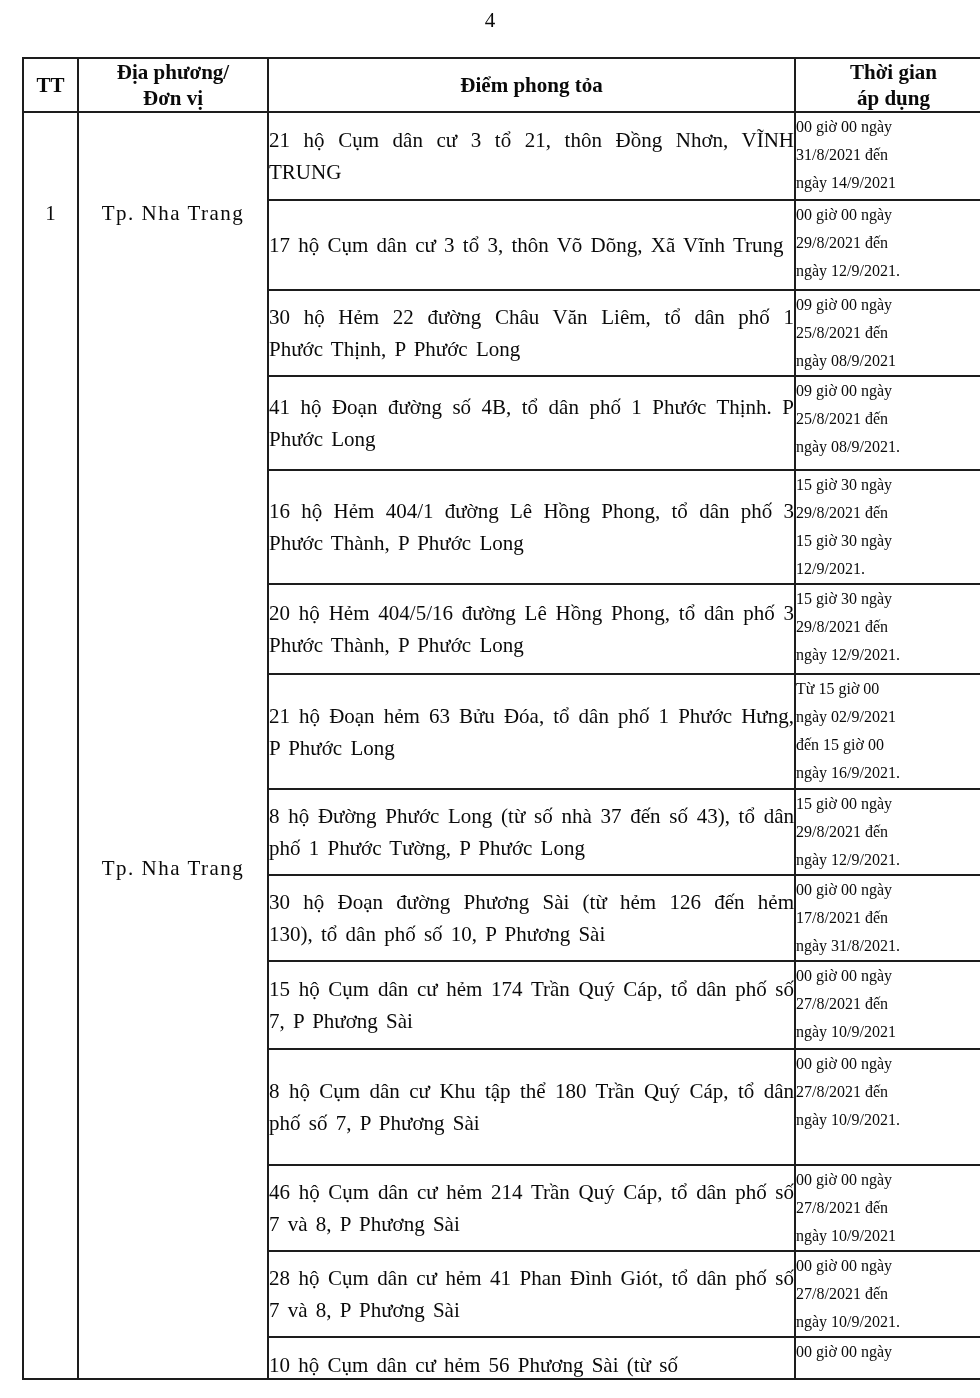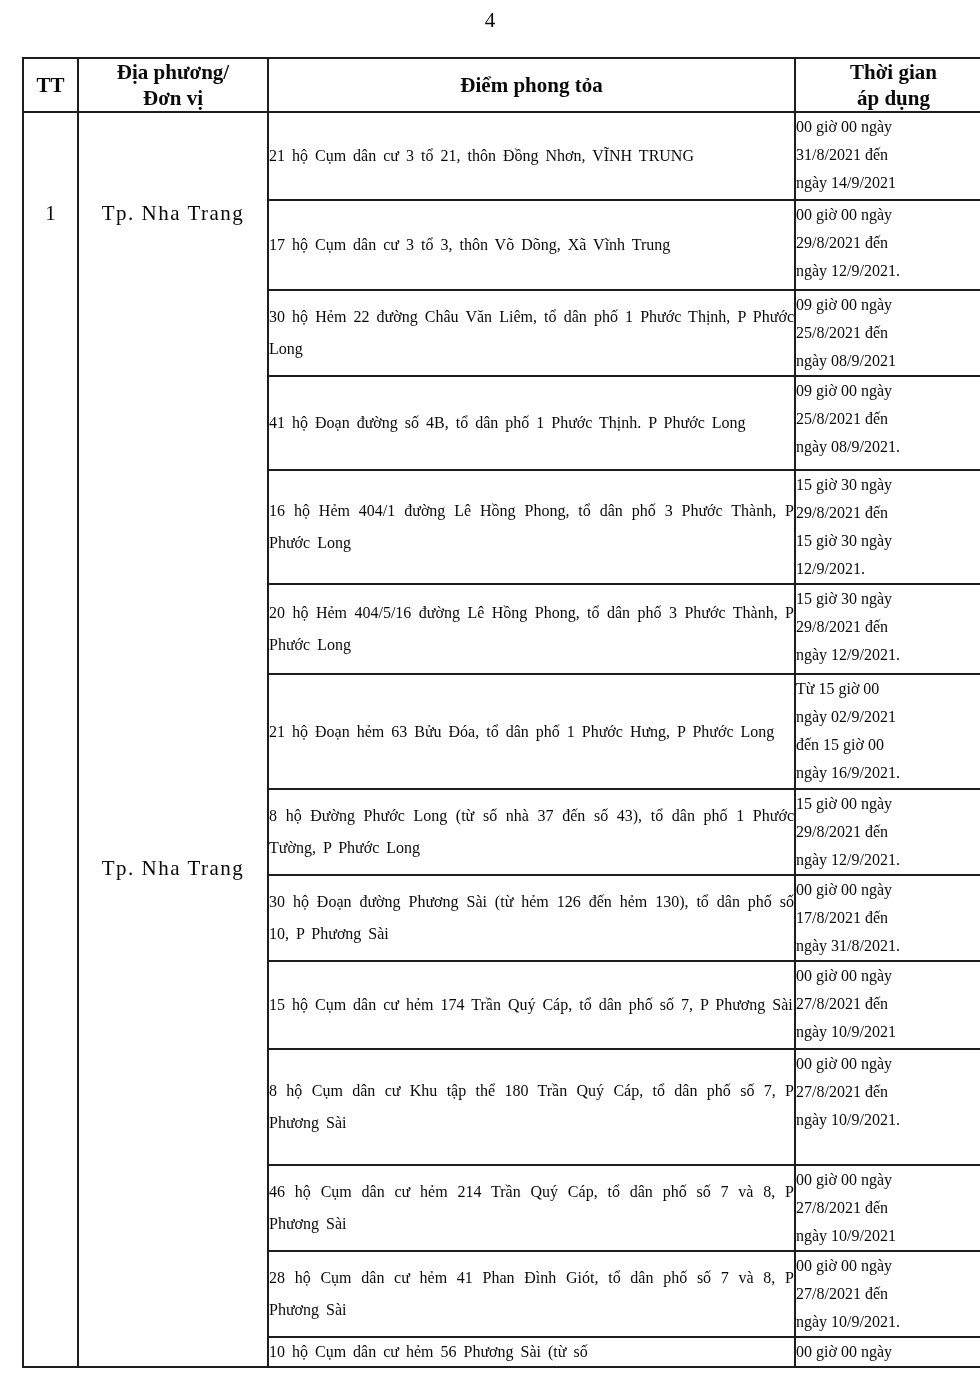--- a/index.html
+++ b/index.html
@@ -41,21 +41,21 @@
   .doc-table thead th {
     height: 52px;
     font-size: 21px;
     font-weight: bold;
     text-align: center;
     vertical-align: middle;
     white-space: pre-line;
     line-height: 26px;
   }
   .point-cell {
-    font-size: 16px;
+    font-size: 21px;
     line-height: 32px;
     text-align: justify;
     vertical-align: middle;
     padding: 2px 9px 2px 8px;
     word-spacing: 3px;
   }
   .time-cell {
     font-size: 16px;
     line-height: 28px;
     vertical-align: top;
@@ -74,21 +74,21 @@
     text-align: center;
     font-size: 21px;
     line-height: 30px;
   }
   .tt-label    { top: 85px; }
   .area-label-a{ top: 85px;  letter-spacing: 1.5px; }
   .area-label-b{ top: 740px; letter-spacing: 1.5px; }
   .last-row .point-cell {
     vertical-align: top;
     line-height: 26px;
-    padding-top: 1px;
+    padding-top: 14px;
   }
   .last-row .time-cell {
     line-height: 26px;
     padding-top: 1px;
   }
 </style>
 </head>
 <body>
 
 <div class="page">

